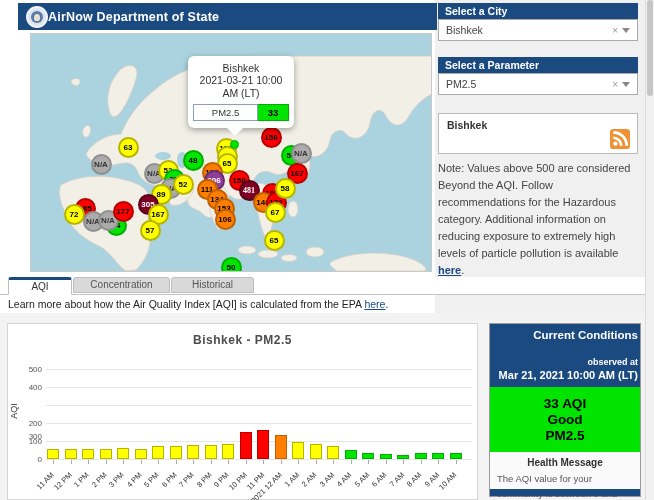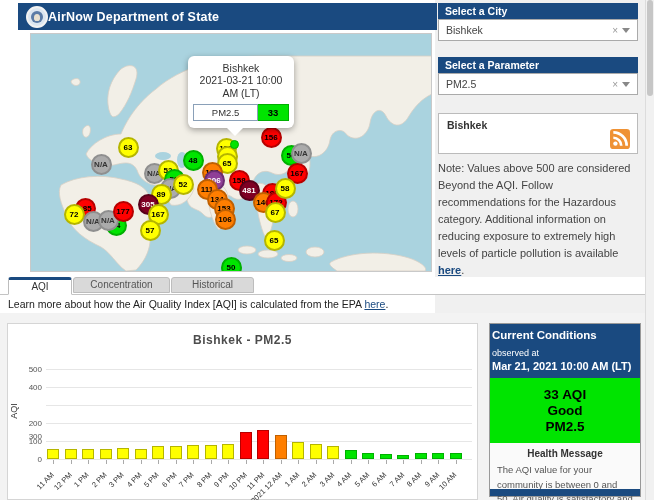--- a/index.html
+++ b/index.html
@@ -67,23 +67,23 @@
   .chart-title{position:absolute;left:0;top:9px;width:100%;text-align:center;font-size:12px;font-weight:600;color:#4d4d4d;letter-spacing:0.5px;}
   .ylabel{position:absolute;left:-2px;top:82px;font-size:9px;color:#333;transform:rotate(-90deg);}
   .gridline{position:absolute;height:1px;background:#e6e6e6;left:38px;width:426px;}
   .ytick{position:absolute;width:28px;text-align:right;font-size:8px;color:#555;left:6px;}
   .bar{position:absolute;box-sizing:border-box;border:1px solid;cursor:pointer;}
   .xtickmark{position:absolute;width:1px;height:4px;background:#aaa;}
   .xlabel{position:absolute;font-size:7.5px;color:#333;white-space:nowrap;transform-origin:100% 50%;transform:rotate(-45deg);}
 
   
   .cc-panel{position:absolute;left:489px;top:323px;width:152px;height:174px;background:#fafafa;border:1px solid #999;box-sizing:border-box;}
-  .cc-head{background:#1a4a80;color:#fff;text-align:left;padding:5px 2px 6px 2px;}
+  .cc-head{background:#1a4a80;color:#fff;text-align:right;padding:5px 2px 6px 2px;}
   .cc-head .t1{font-size:11.5px;font-weight:bold;}
-  .cc-head .t2{font-size:9px;font-weight:normal;margin-top:7px;}
+  .cc-head .t2{font-size:9px;font-weight:bold;margin-top:16px;}
   .cc-head .t3{font-size:11px;font-weight:bold;margin-top:2px;}
   .cc-aqi{background:#00e400;color:#000;text-align:center;padding:9px 0 8px 0;}
   .cc-aqi div{font-size:13.5px;font-weight:bold;line-height:16px;}
   .cc-health{text-align:center;padding-top:5px;}
   .cc-health .ht{font-size:10px;font-weight:bold;color:#333;}
   .cc-health .hb{font-size:9.5px;color:#555;text-align:left;padding:4px 7px 0 7px;line-height:14.5px;}
   .cc-foot{position:absolute;left:0;bottom:0;width:100%;height:7px;background:#1a4a80;}
 </style>
 </head>
 <body>
@@ -160,21 +160,21 @@
         <div class="marker" style="left: 184.5px; top: 103.5px; background: rgb(255, 255, 0); border-color: rgb(181, 181, 0); color: rgb(0, 0, 0);">157</div>
         <div class="marker" style="left: 185.5px; top: 111.5px; background: rgb(255, 255, 0); border-color: rgb(181, 181, 0); color: rgb(0, 0, 0);">51</div>
         <div class="marker" style="left: 185.5px; top: 118.5px; background: rgb(255, 255, 0); border-color: rgb(181, 181, 0); color: rgb(0, 0, 0);">65</div>
         <div class="marker" style="left: 170.5px; top: 127.5px; background: rgb(255, 126, 0); border-color: rgb(192, 96, 0); color: rgb(0, 0, 0);">103</div>
         <div class="marker" style="left: 172.5px; top: 135.5px; background: rgb(143, 63, 151); border-color: rgb(106, 45, 114); color: rgb(255, 255, 255);">206</div>
         <div class="marker" style="left: 165.5px; top: 144.5px; background: rgb(255, 126, 0); border-color: rgb(192, 96, 0); color: rgb(0, 0, 0);">111</div>
         <div class="marker" style="left: 197.5px; top: 135.5px; background: rgb(255, 0, 0); border-color: rgb(183, 0, 0); color: rgb(0, 0, 0);">158</div>
         <div class="marker" style="left: 175.5px; top: 154.5px; background: rgb(255, 126, 0); border-color: rgb(192, 96, 0); color: rgb(0, 0, 0);">134</div>
         <div class="marker" style="left: 182.5px; top: 163.5px; background: rgb(255, 126, 0); border-color: rgb(192, 96, 0); color: rgb(0, 0, 0);">153</div>
         <div class="marker" style="left: 183.5px; top: 174.5px; background: rgb(255, 126, 0); border-color: rgb(192, 96, 0); color: rgb(0, 0, 0);">106</div>
-        <div class="marker" style="left: 207.5px; top: 145.5px; background: rgb(126, 0, 35); border-color: rgb(89, 0, 26); color: rgb(255, 255, 255);">481</div>
+        <div class="marker" style="left: 207.5px; top: 145.5px; background: rgb(126, 0, 35); border-color: rgb(89, 0, 26); color: rgb(255, 255, 255); font-family: Liberation Serif, serif;">481</div>
         <div class="marker" style="left: 230.5px; top: 148.5px; background: rgb(255, 0, 0); border-color: rgb(183, 0, 0); color: rgb(0, 0, 0);">183</div>
         <div class="marker" style="left: 221.5px; top: 157.5px; background: rgb(255, 126, 0); border-color: rgb(192, 96, 0); color: rgb(0, 0, 0);">146</div>
         <div class="marker" style="left: 234.5px; top: 157.5px; background: rgb(255, 0, 0); border-color: rgb(183, 0, 0); color: rgb(0, 0, 0);">172</div>
         <div class="marker" style="left: 233.5px; top: 167.5px; background: rgb(255, 255, 0); border-color: rgb(181, 181, 0); color: rgb(0, 0, 0);">67</div>
         <div class="marker" style="left: 229.5px; top: 92.5px; background: rgb(255, 0, 0); border-color: rgb(183, 0, 0); color: rgb(0, 0, 0);">156</div>
         <div class="marker" style="left: 249.5px; top: 110.5px; background: rgb(0, 228, 0); border-color: rgb(0, 176, 0); color: rgb(0, 0, 0);">50</div>
         <div class="marker" style="left: 259.5px; top: 108.5px; background: rgb(171, 171, 171); border-color: rgb(143, 143, 143); color: rgb(51, 51, 51);">N/A</div>
         <div class="marker" style="left: 255.5px; top: 128.5px; background: rgb(255, 0, 0); border-color: rgb(183, 0, 0); color: rgb(0, 0, 0);">167</div>
         <div class="marker" style="left: 243.5px; top: 143.5px; background: rgb(255, 255, 0); border-color: rgb(181, 181, 0); color: rgb(0, 0, 0);">58</div>
         <div class="marker" style="left: 232.5px; top: 195.5px; background: rgb(255, 255, 0); border-color: rgb(181, 181, 0); color: rgb(0, 0, 0);">65</div>

